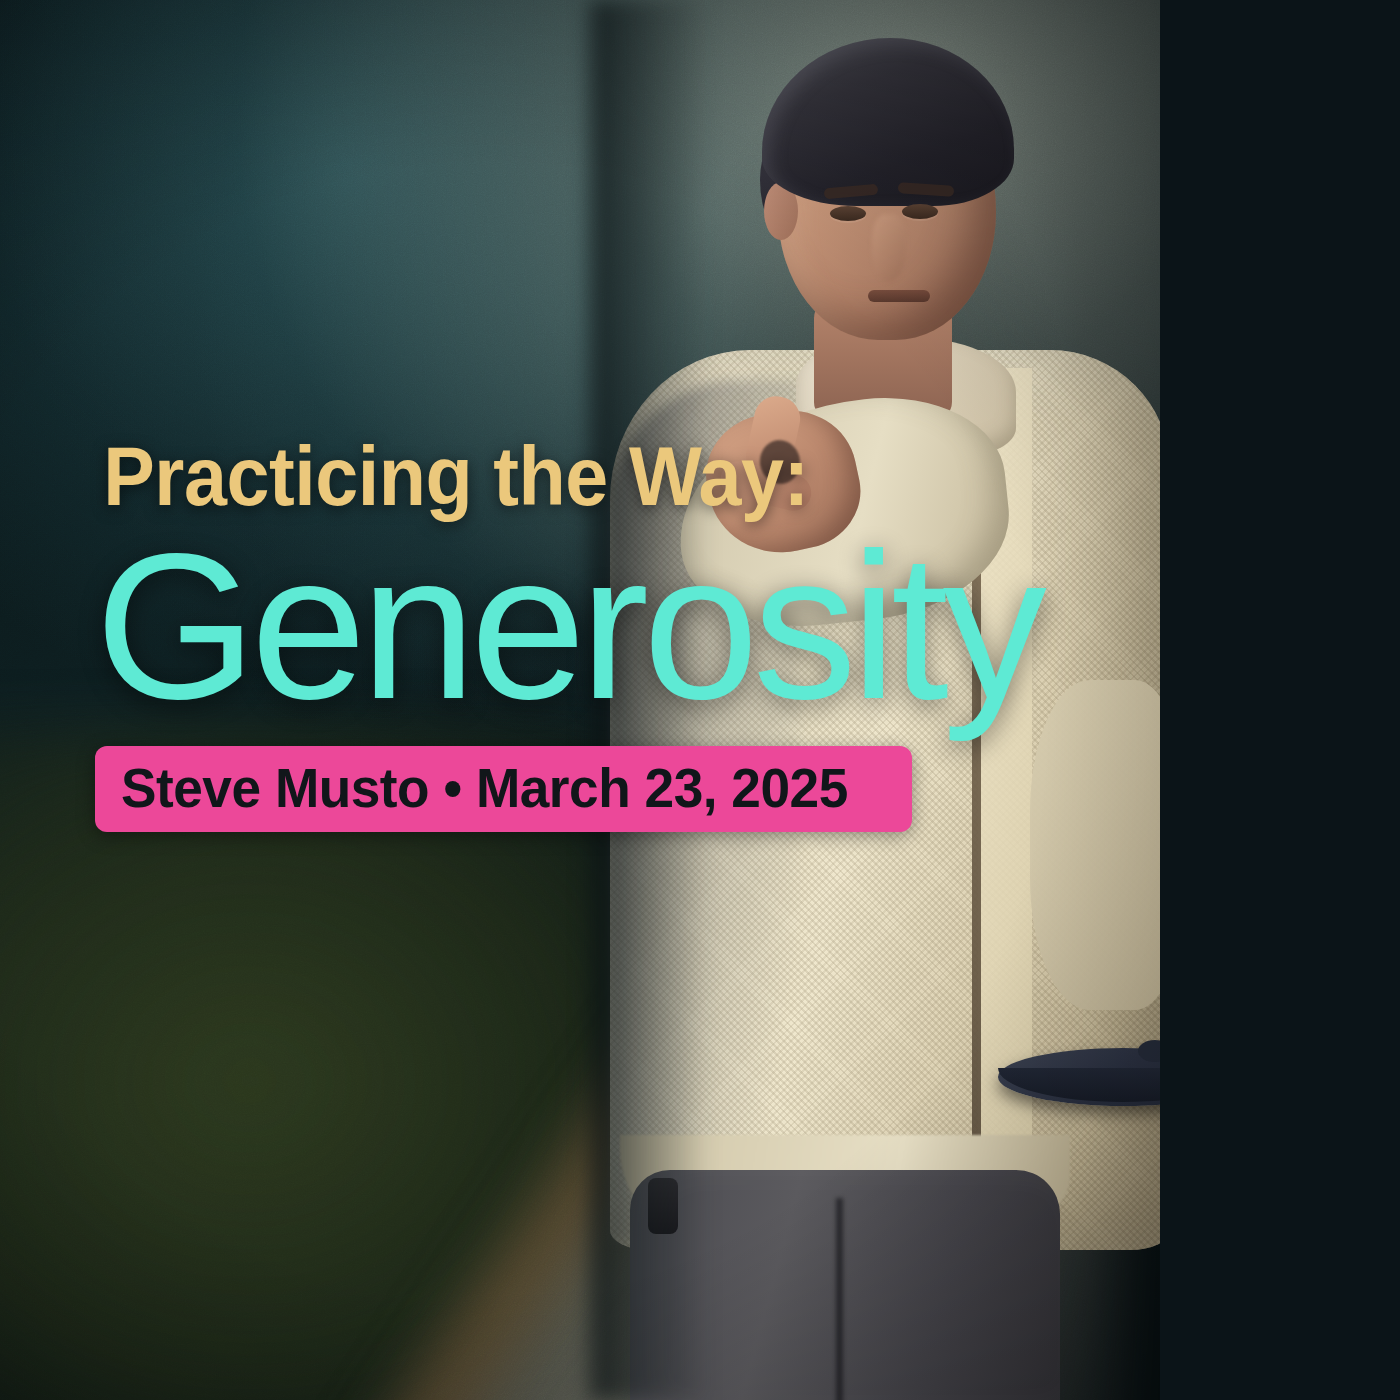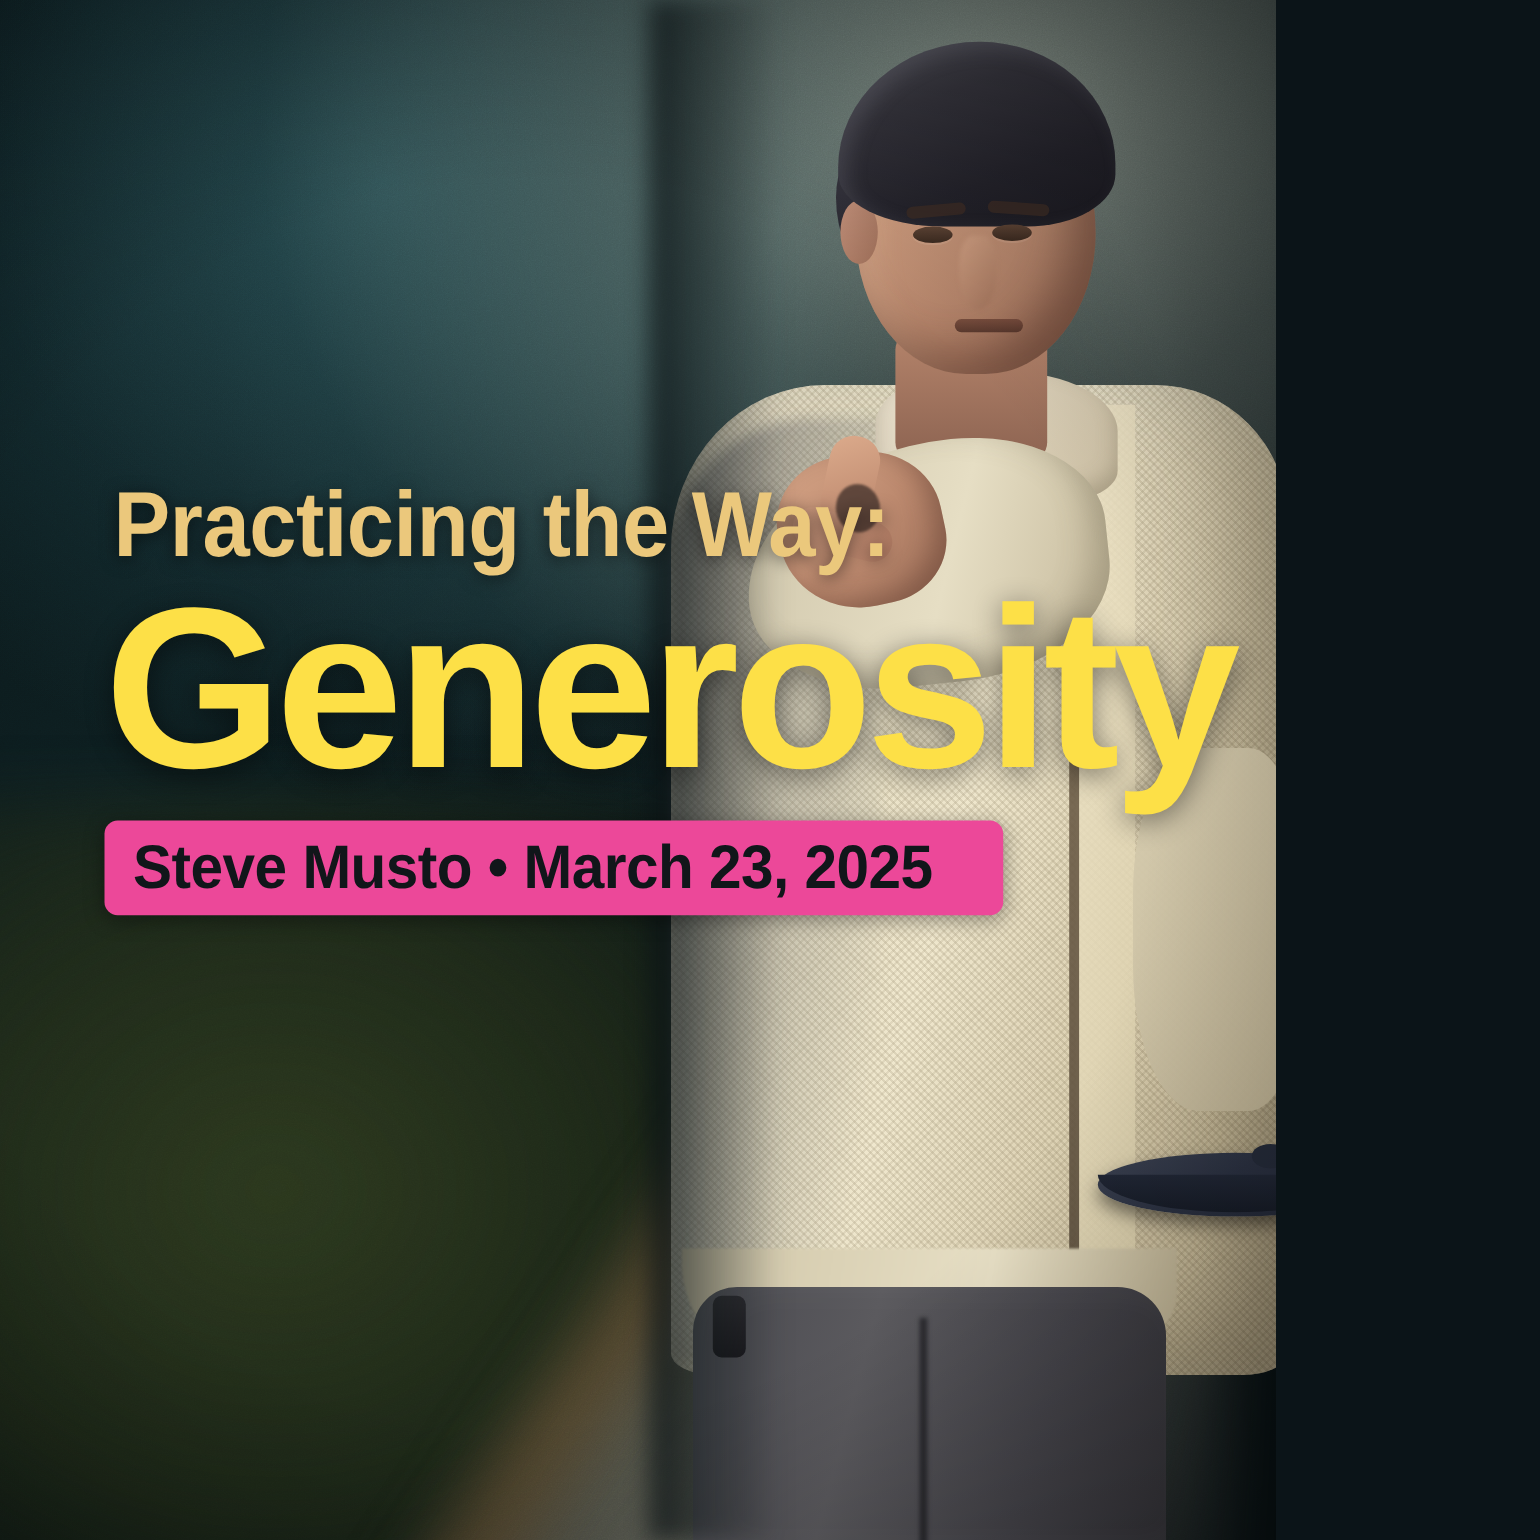--- a/index.html
+++ b/index.html
@@ -257,25 +257,25 @@
     letter-spacing:-0.5px;
     color:#EBC87C;
     text-shadow:0 3px 16px rgba(0,0,0,.55);
     transform:scaleX(0.92);
     transform-origin:left center;
     white-space:nowrap;
     padding-left:9px;
   }
   .headline {
     font-family:"Liberation Sans", sans-serif;
-    font-weight:700;
+    font-weight:400;
     font-size:208px;
     line-height:196px;
     letter-spacing:-6px;
-    color:#fde047;
+    color:#5eead4;
     text-shadow:0 6px 26px rgba(0,0,0,.48);
     white-space:nowrap;
     margin-top:6px;
   }
   .badge {
     display:inline-block;
     margin-top:22px;
     background:#ec4899;
     border-radius:12px;
     padding:14px 26px 16px 26px;

